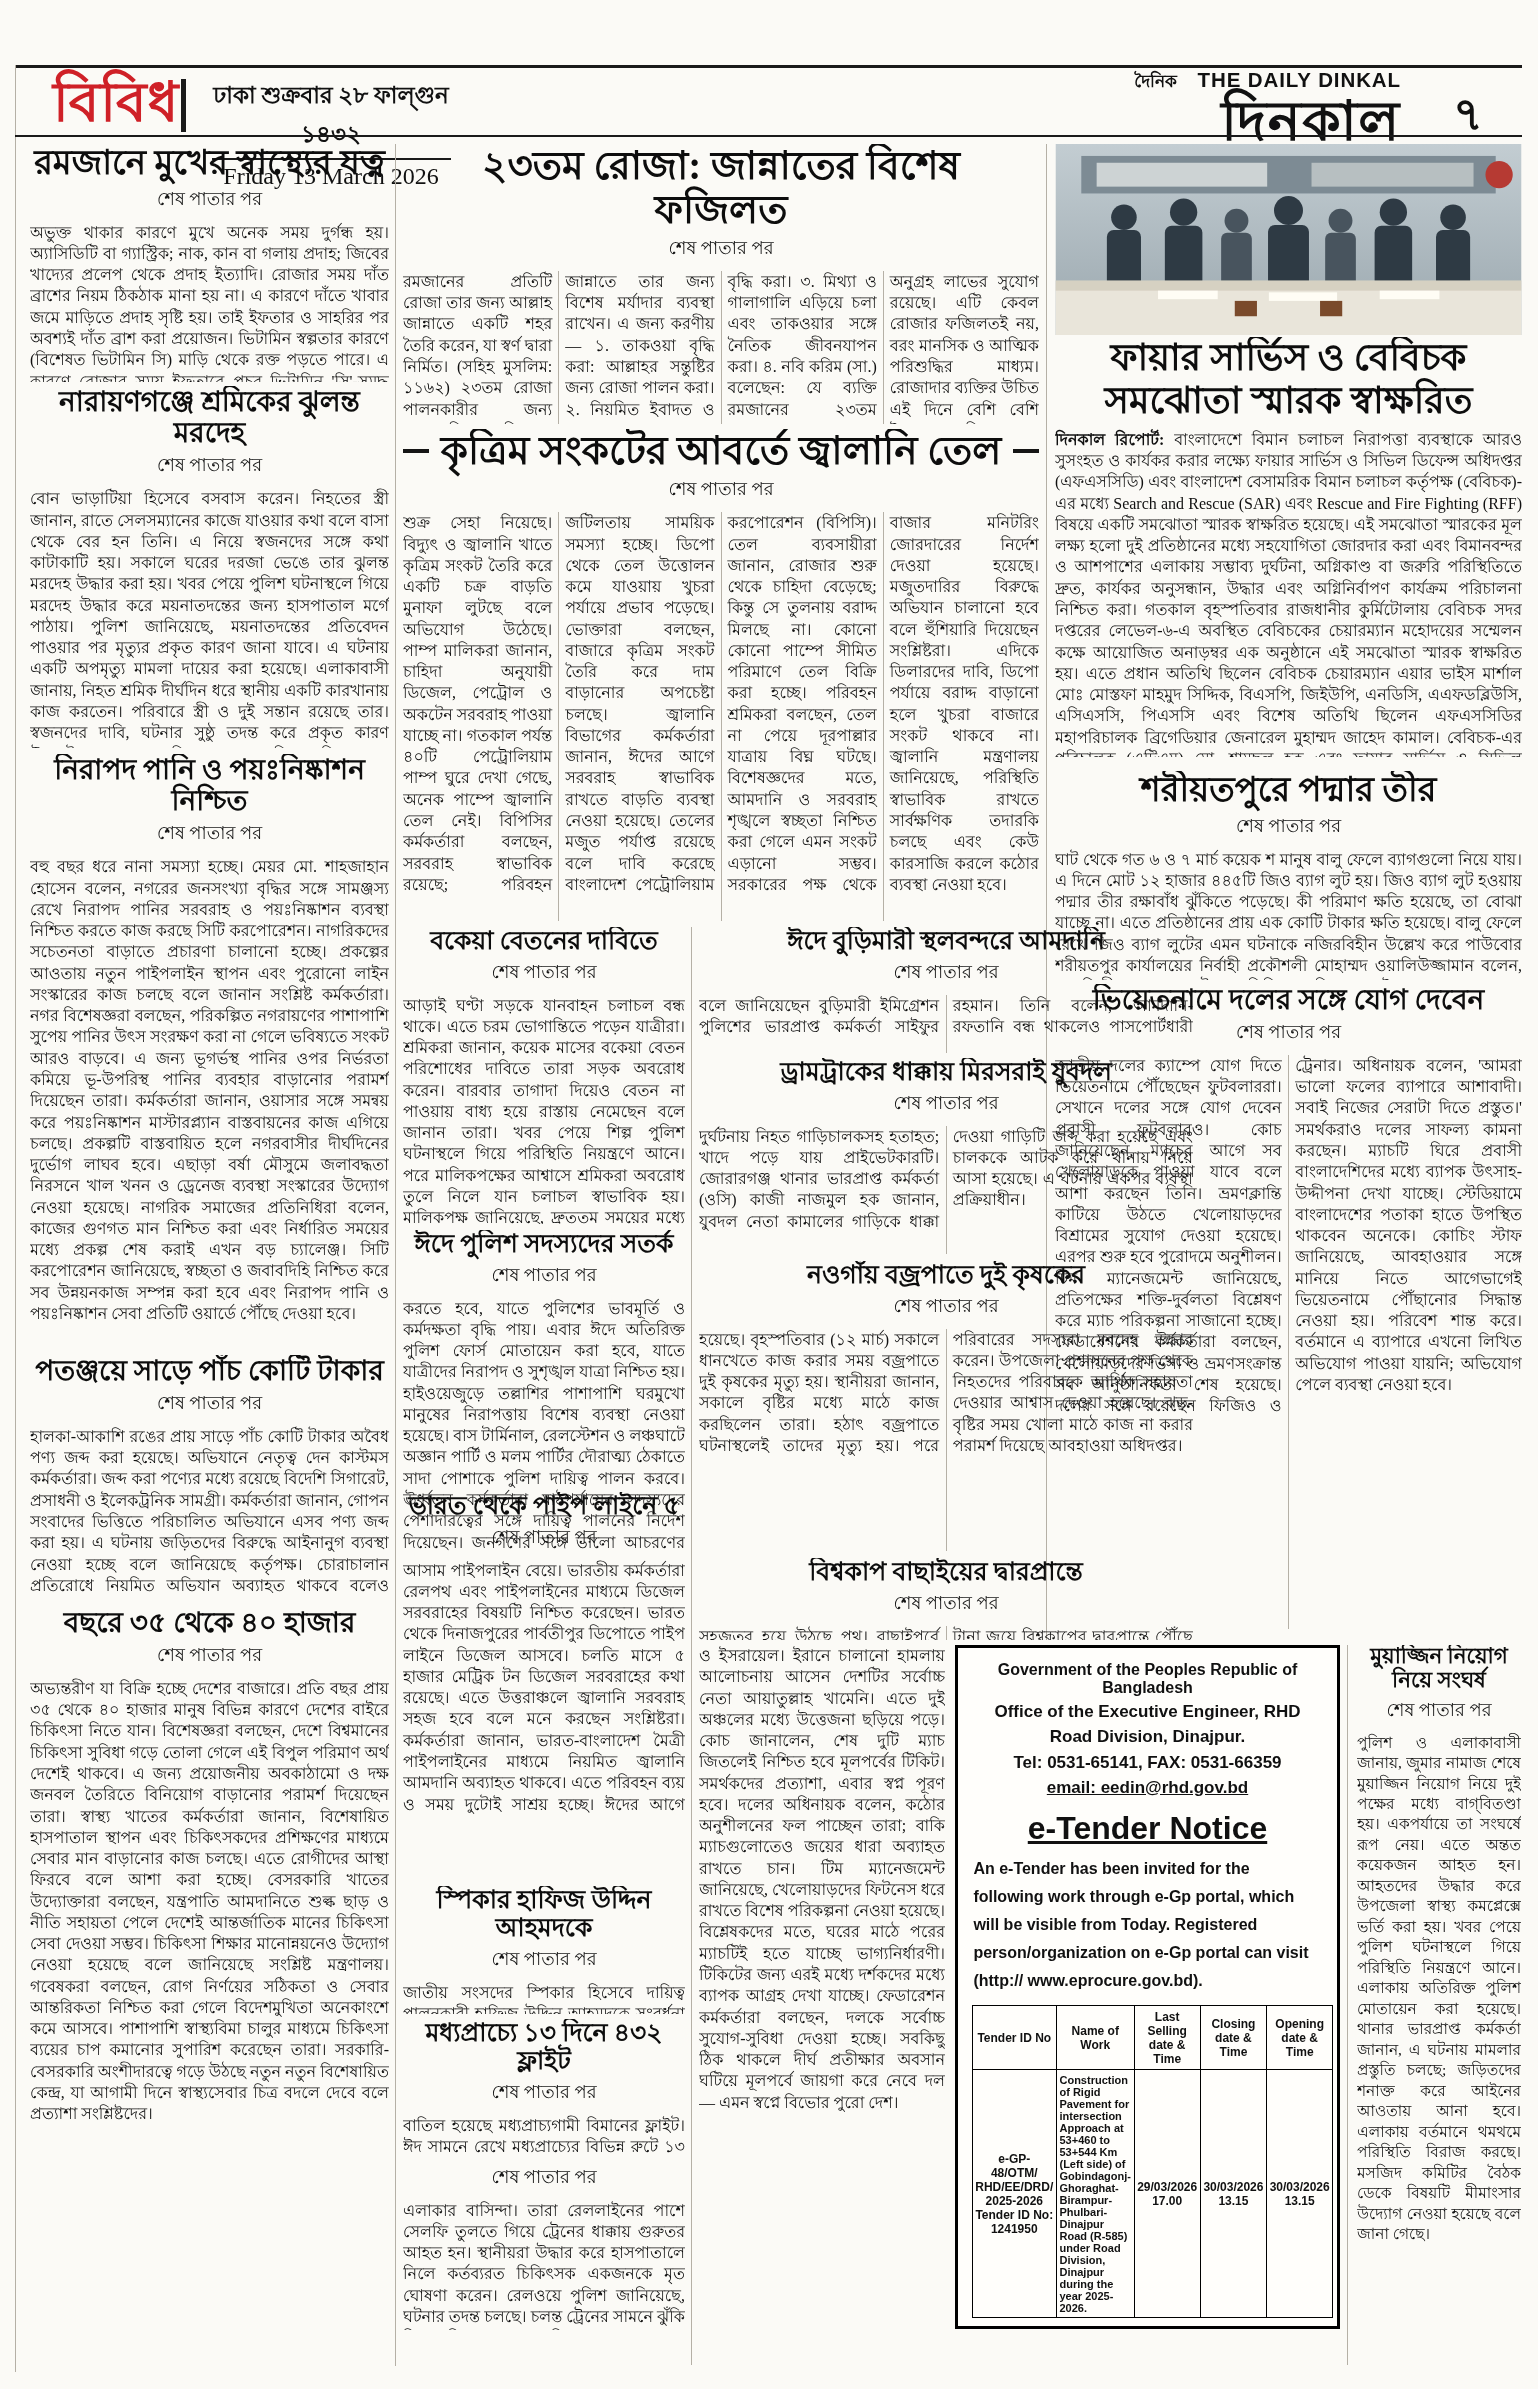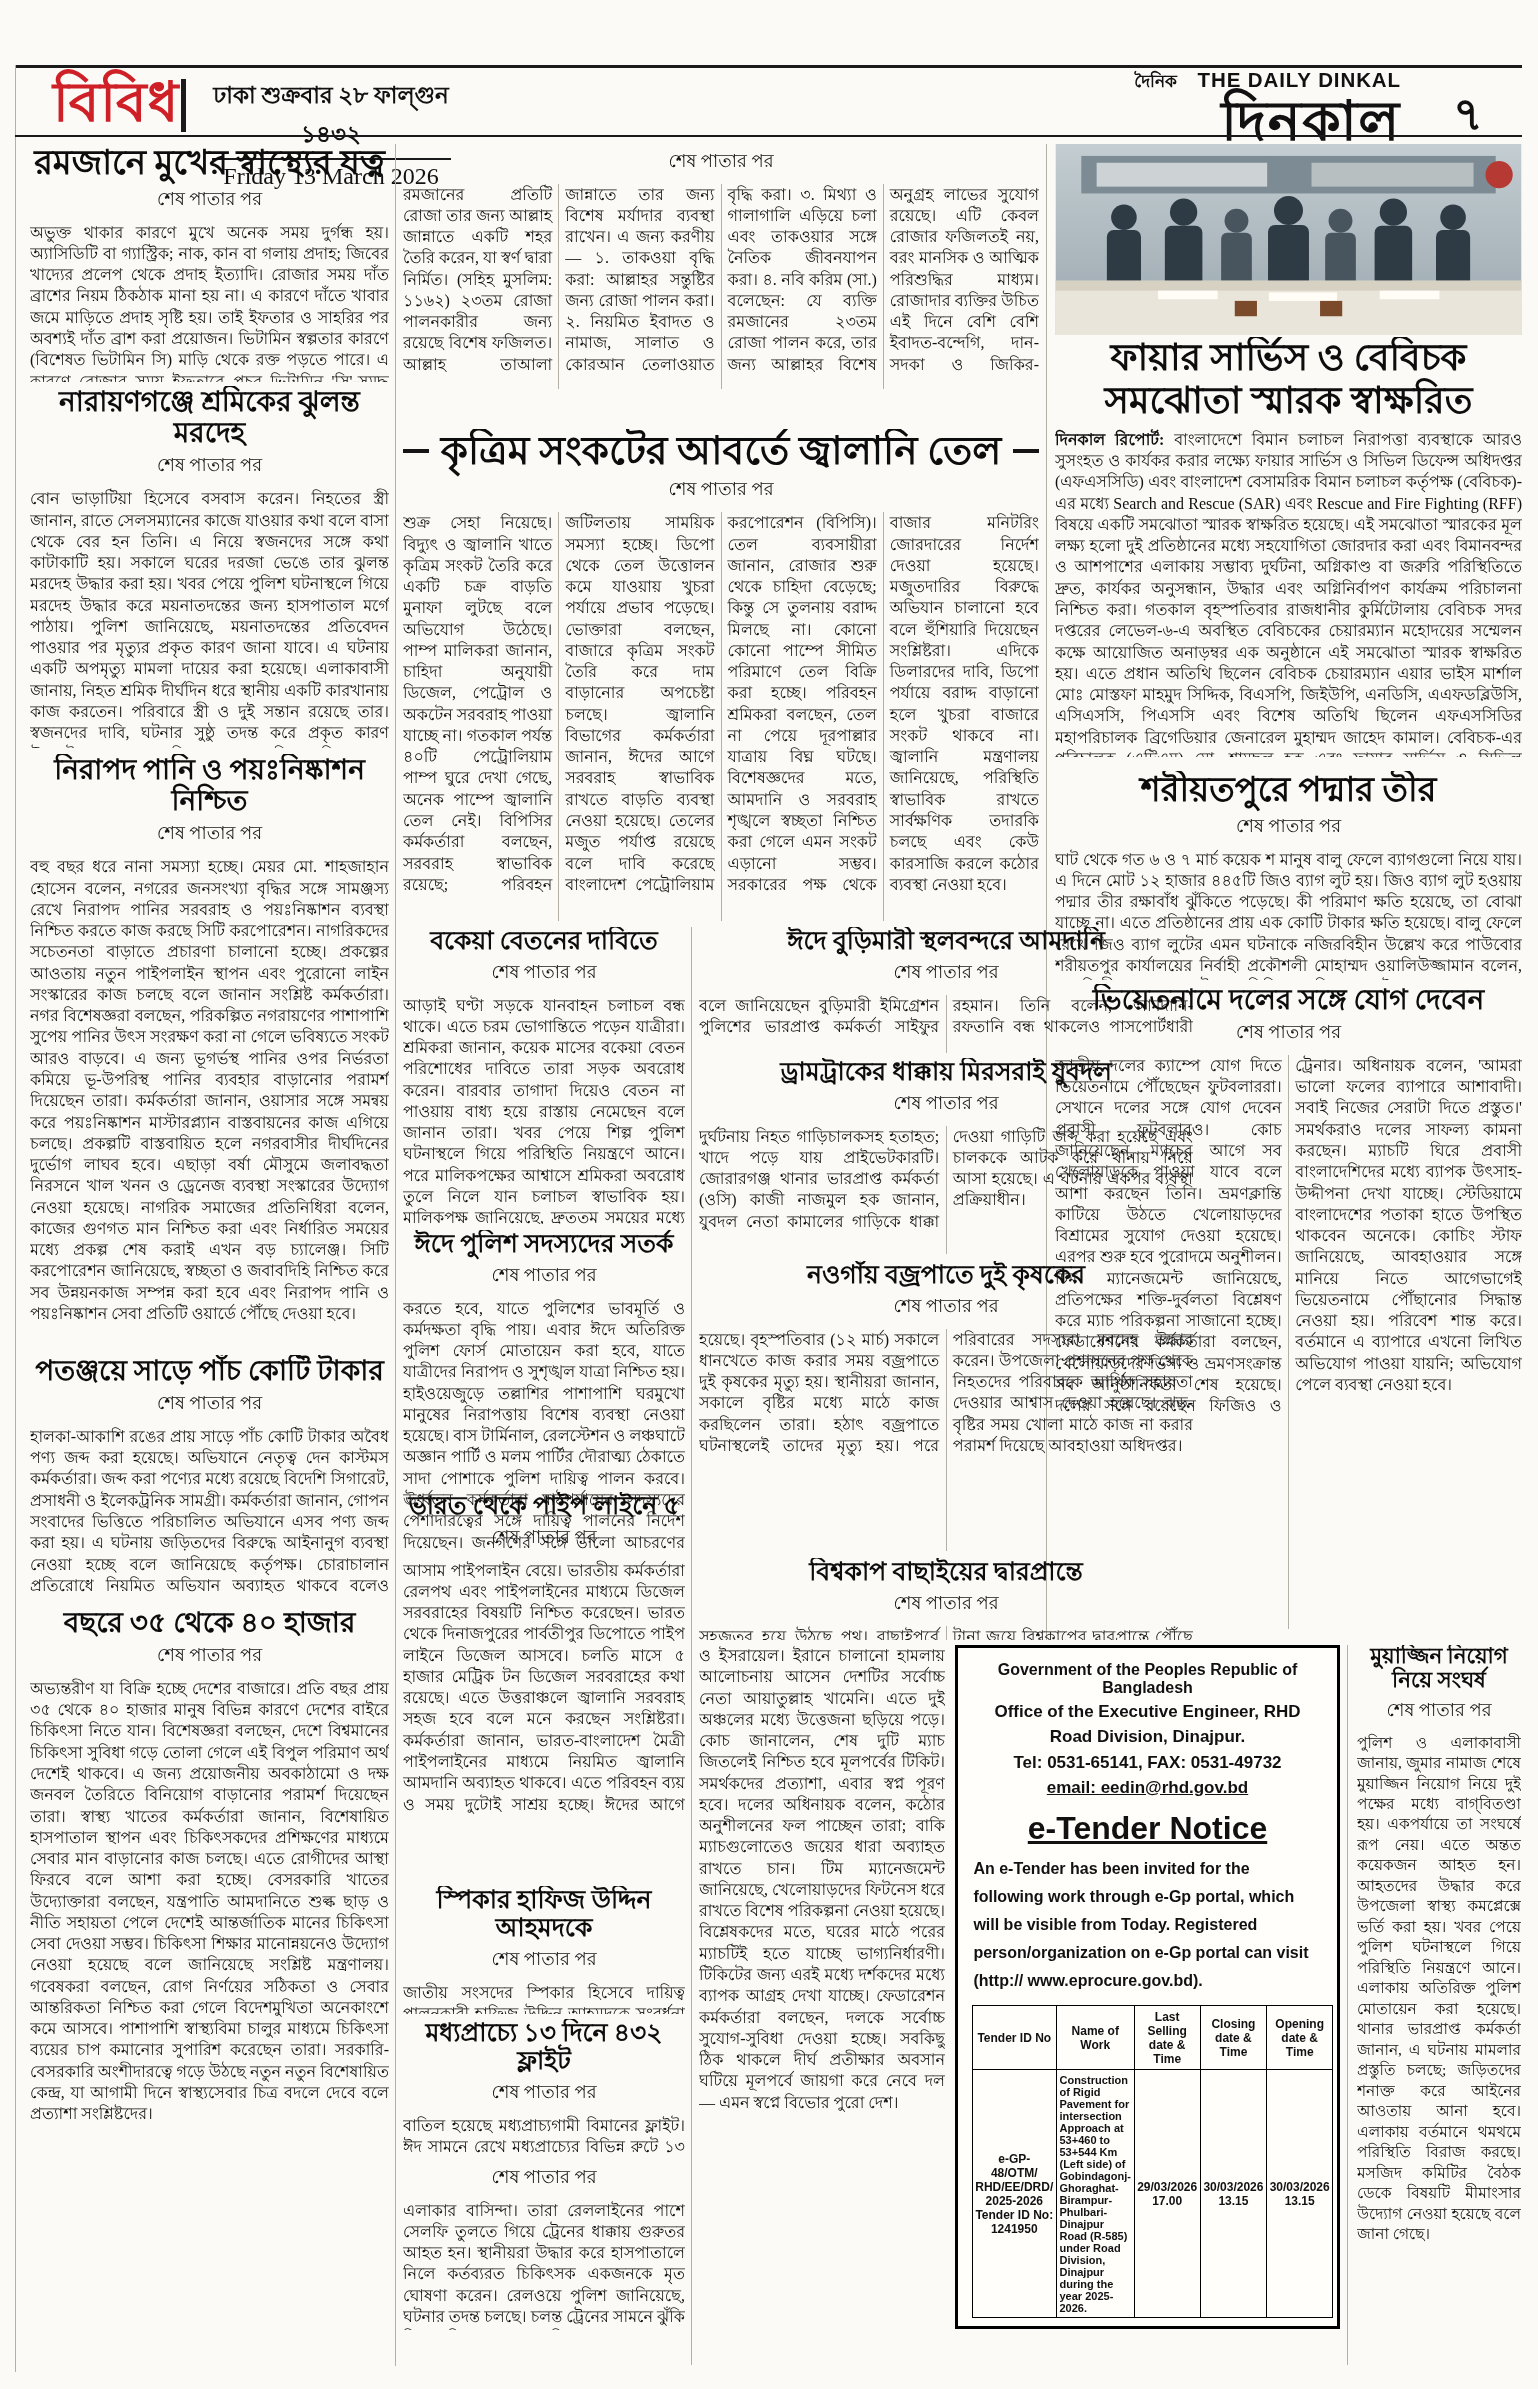--- a/index.html
+++ b/index.html
@@ -116,20 +116,23 @@
 
   <section class="article abs" style="left:30px;top:1607px;width:359px;height:752px;">
     <h2 class="hl h-md">বছরে ৩৫ থেকে ৪০ হাজার</h2>
     <div class="kicker">শেষ পাতার পর</div>
     <div class="bwrap" style="height:675px;">
         <div class="body-text">অভ্যন্তরীণ যা বিক্রি হচ্ছে দেশের বাজারে। প্রতি বছর প্রায় ৩৫ থেকে ৪০ হাজার মানুষ বিভিন্ন কারণে দেশের বাইরে চিকিৎসা নিতে যান। বিশেষজ্ঞরা বলছেন, দেশে বিশ্বমানের চিকিৎসা সুবিধা গড়ে তোলা গেলে এই বিপুল পরিমাণ অর্থ দেশেই থাকবে। এ জন্য প্রয়োজনীয় অবকাঠামো ও দক্ষ জনবল তৈরিতে বিনিয়োগ বাড়ানোর পরামর্শ দিয়েছেন তারা। স্বাস্থ্য খাতের কর্মকর্তারা জানান, বিশেষায়িত হাসপাতাল স্থাপন এবং চিকিৎসকদের প্রশিক্ষণের মাধ্যমে সেবার মান বাড়ানোর কাজ চলছে। এতে রোগীদের আস্থা ফিরবে বলে আশা করা হচ্ছে। বেসরকারি খাতের উদ্যোক্তারা বলছেন, যন্ত্রপাতি আমদানিতে শুল্ক ছাড় ও নীতি সহায়তা পেলে দেশেই আন্তর্জাতিক মানের চিকিৎসা সেবা দেওয়া সম্ভব। চিকিৎসা শিক্ষার মানোন্নয়নেও উদ্যোগ নেওয়া হয়েছে বলে জানিয়েছে সংশ্লিষ্ট মন্ত্রণালয়। গবেষকরা বলছেন, রোগ নির্ণয়ের সঠিকতা ও সেবার আন্তরিকতা নিশ্চিত করা গেলে বিদেশমুখিতা অনেকাংশে কমে আসবে। পাশাপাশি স্বাস্থ্যবিমা চালুর মাধ্যমে চিকিৎসা ব্যয়ের চাপ কমানোর সুপারিশ করেছেন তারা। সরকারি-বেসরকারি অংশীদারত্বে গড়ে উঠছে নতুন নতুন বিশেষায়িত কেন্দ্র, যা আগামী দিনে স্বাস্থ্যসেবার চিত্র বদলে দেবে বলে প্রত্যাশা সংশ্লিষ্টদের।</div>
       </div>
   </section>
 
   <section class="article abs" style="left:403px;top:144px;width:636px;height:280px;">
+    <h2 class="hl h-xl h-rule">
+        <span>২৩তম রোজা: জান্নাতের বিশেষ ফজিলত</span>
+      </h2>
     <div class="kicker">শেষ পাতার পর</div>
     <div class="bwrap" style="height:205px;">
         <div class="body-text cols-4">রমজানের প্রতিটি রোজা তার জন্য আল্লাহ জান্নাতে একটি শহর তৈরি করেন, যা স্বর্ণ দ্বারা নির্মিত। (সহিহ মুসলিম: ১১৬২) ২৩তম রোজা পালনকারীর জন্য রয়েছে বিশেষ ফজিলত। আল্লাহ তাআলা জান্নাতে তার জন্য বিশেষ মর্যাদার ব্যবস্থা রাখেন। এ জন্য করণীয়— ১. তাকওয়া বৃদ্ধি করা: আল্লাহর সন্তুষ্টির জন্য রোজা পালন করা। ২. নিয়মিত ইবাদত ও নামাজ, সালাত ও কোরআন তেলাওয়াত বৃদ্ধি করা। ৩. মিথ্যা ও গালাগালি এড়িয়ে চলা এবং তাকওয়ার সঙ্গে নৈতিক জীবনযাপন করা। ৪. নবি করিম (সা.) বলেছেন: যে ব্যক্তি রমজানের ২৩তম রোজা পালন করে, তার জন্য আল্লাহর বিশেষ অনুগ্রহ লাভের সুযোগ রয়েছে। এটি কেবল রোজার ফজিলতই নয়, বরং মানসিক ও আত্মিক পরিশুদ্ধির মাধ্যম। রোজাদার ব্যক্তির উচিত এই দিনে বেশি বেশি ইবাদত-বন্দেগি, দান-সদকা ও জিকির-আজকারে মশগুল থাকা। আল্লাহ তাআলা আমাদের সবাইকে রমজানের ফজিলত অর্জনের তৌফিক দান করুন।</div>
       </div>
   </section>
 
   <section class="article abs" style="left:403px;top:429px;width:636px;height:492px;">
     <h2 class="hl h-xl h-rule">
         <span>কৃত্রিম সংকটের আবর্তে জ্বালানি তেল</span>
       </h2>
@@ -295,21 +298,21 @@
     <div class="kicker">শেষ পাতার পর</div>
     <div class="bwrap" style="height:615px;">
         <div class="body-text" style="font-size:15.4px;">পুলিশ ও এলাকাবাসী জানায়, জুমার নামাজ শেষে মুয়াজ্জিন নিয়োগ নিয়ে দুই পক্ষের মধ্যে বাগ্‌বিতণ্ডা হয়। একপর্যায়ে তা সংঘর্ষে রূপ নেয়। এতে অন্তত কয়েকজন আহত হন। আহতদের উদ্ধার করে উপজেলা স্বাস্থ্য কমপ্লেক্সে ভর্তি করা হয়। খবর পেয়ে পুলিশ ঘটনাস্থলে গিয়ে পরিস্থিতি নিয়ন্ত্রণে আনে। এলাকায় অতিরিক্ত পুলিশ মোতায়েন করা হয়েছে। থানার ভারপ্রাপ্ত কর্মকর্তা জানান, এ ঘটনায় মামলার প্রস্তুতি চলছে; জড়িতদের শনাক্ত করে আইনের আওতায় আনা হবে। এলাকায় বর্তমানে থমথমে পরিস্থিতি বিরাজ করছে। মসজিদ কমিটির বৈঠক ডেকে বিষয়টি মীমাংসার উদ্যোগ নেওয়া হয়েছে বলে জানা গেছে।</div>
       </div>
   </section>
 
   <div class="abs tender" style="left:955px;top:1645px;width:385px;height:684px;">
     <div class="c t-govt">Government of the Peoples Republic of Bangladesh</div>
     <div class="c t-line">Office of the Executive Engineer, RHD</div>
     <div class="c t-line">Road Division, Dinajpur.</div>
-    <div class="c t-line">Tel: 0531-65141, FAX: 0531-49732</div>
+    <div class="c t-line">Tel: 0531-65141, FAX: 0531-66359</div>
     <div class="c t-line t-email">email: eedin@rhd.gov.bd</div>
     <div class="c t-title">e-Tender Notice</div>
     <div class="t-intro">An e-Tender has been invited for the following work through e-Gp portal, which will be visible from Today. Registered person/organization on e-Gp portal can visit (http:// www.eprocure.gov.bd).</div>
     <table class="t-tab">
       <thead>
         <tr>
           <th style="width:16%;">Tender ID No</th>
           <th style="width:42%;">Name of Work</th>
           <th style="width:14%;">Last Selling date &amp; Time</th>
           <th style="width:14%;">Closing date &amp; Time</th>

